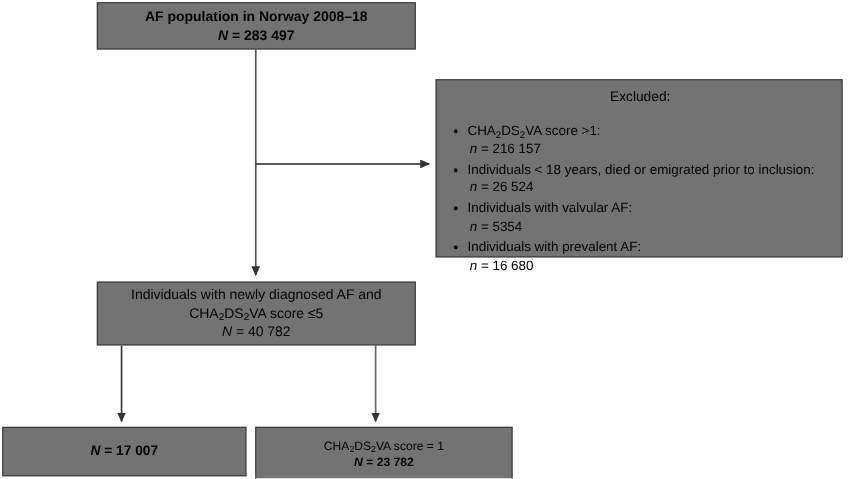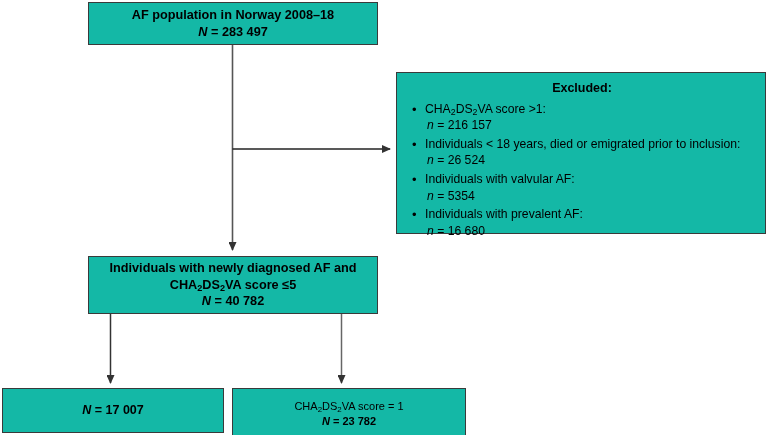--- a/index.html
+++ b/index.html
@@ -11,21 +11,21 @@
     position: relative;
     width: 773px;
     height: 435px;
     background: #ffffff;
     font-family: "Liberation Sans", sans-serif;
     overflow: hidden;
   }
   .box {
     position: absolute;
     box-sizing: border-box;
-    background: #14b8a6;
+    background: #737373;
     border: 1.5px solid #3a3a3a;
     display: flex;
     flex-direction: column;
     align-items: center;
     justify-content: center;
     color: #000000;
     font-size: 12.5px;
     line-height: 1.32;
     text-align: center;
   }
@@ -49,23 +49,23 @@
   }
   #box-top .line { font-weight: bold; font-size: 12.7px; }
 
   
   #box-excluded {
     left: 396px; top: 72px; width: 370px; height: 162px;
     padding: 7px 10px 7px 12px;
     font-size: 12.2px;
   }
   #box-excluded .hdr {
-    font-weight: bold;
+    font-weight: normal;
     text-align: center;
-    margin-bottom: 4px;
+    margin-bottom: 14px;
     font-size: 12.5px;
   }
   #box-excluded ul {
     margin: 0;
     padding: 0 0 0 16px;
     list-style: none;
   }
   #box-excluded li {
     position: relative;
     margin-bottom: 1.5px;
@@ -80,21 +80,21 @@
   }
   #box-excluded .sub-n {
     display: block;
     padding-left: 2px;
   }
 
   
   #box-middle {
     left: 88px; top: 256px; width: 290px; height: 58px;
     font-size: 12.7px;
-    font-weight: bold;
+    font-weight: normal;
   }
 
   
   #box-bottom-left {
     left: 2px; top: 388px; width: 222px; height: 45px;
     font-size: 12.5px;
   }
   #box-bottom-right {
     left: 232px; top: 388px; width: 234px; height: 51px;
     font-size: 11px;

